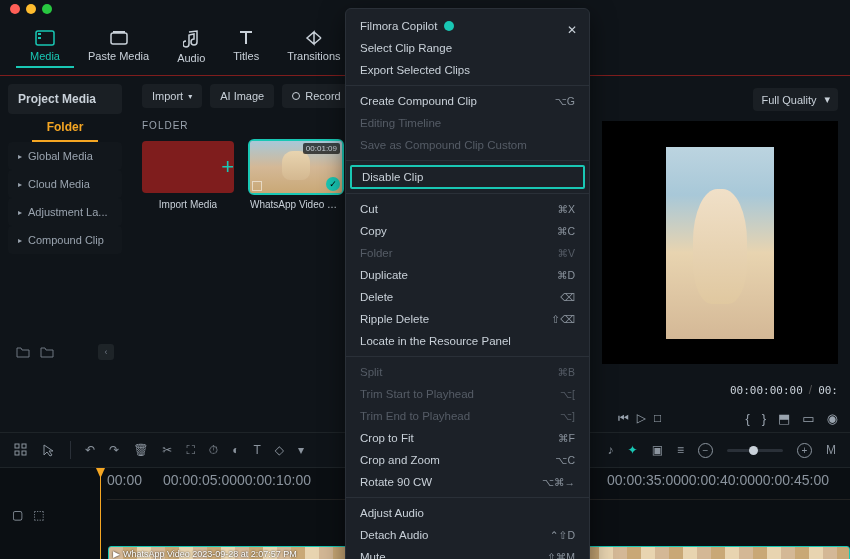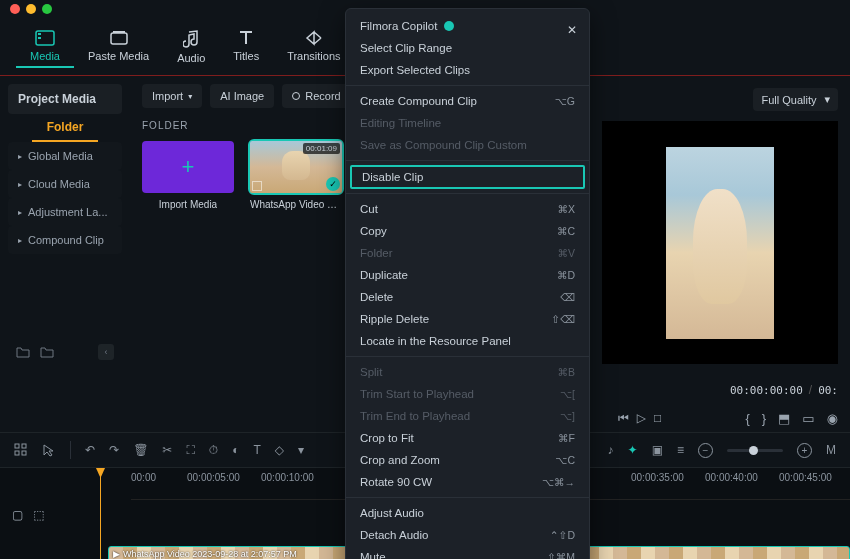--- a/index.html
+++ b/index.html
@@ -19,21 +19,21 @@
 .sb-item .chev { font-size:8px; }
 .sb-footer { margin-top:auto; display:flex; gap:10px; padding:8px; color:#6e7681;}
 .collapse-btn { margin-left:auto; background:#1e2428; width:16px; height:16px; border-radius:3px; display:flex; align-items:center; justify-content:center; font-size:9px;}
 .content { flex:1; padding:8px 12px; position:relative;}
 .content-toolbar { display:flex; gap:8px; margin-bottom:12px;}
 .ct-btn { background:#1a1f24; padding:6px 10px; border-radius:4px; font-size:11px; display:flex; align-items:center; gap:5px; cursor:pointer; color:#c9d1d9;}
 .ct-btn .dn { font-size:8px; }
 .folder-lbl { font-size:10px; letter-spacing:1px; color:#9aa4af; margin-bottom:10px;}
 .thumbs { display:flex; gap:16px; }
 .thumb { width:92px; display:flex; flex-direction:column; gap:6px; align-items:center;}
-.thumb-box { width:92px; height:52px; background:#6d28d9; border-radius:4px; display:flex; align-items:center; justify-content:center; position:relative;}
+.thumb-box { width:92px; height:52px; background:#7f1d1d; border-radius:4px; display:flex; align-items:center; justify-content:flex-end; position:relative;}
 .thumb-box.selected { outline:2px solid #19c7b4; }
 .plus { color:#19c7b4; font-size:22px; font-weight:300;}
 .thumb-lbl { font-size:10px; color:#c9d1d9; text-align:center; white-space:nowrap; overflow:hidden; text-overflow:ellipsis; max-width:92px;}
 .dur { position:absolute; top:2px; right:2px; background:#000a; font-size:8px; padding:1px 3px; border-radius:2px;}
 .check { position:absolute; bottom:2px; right:2px; width:14px; height:14px; background:#19c7b4; border-radius:50%; color:#000; font-size:9px; display:flex; align-items:center; justify-content:center;}
 .vidphoto { width:100%; height:100%; background:linear-gradient(180deg,#a8c8d8 0%,#d4b896 50%,#c9a876 100%); border-radius:2px; position:relative;}
 .vidphoto::after{content:"";position:absolute;left:35%;top:20%;width:30%;height:55%;background:linear-gradient(180deg,#e8d4b0,#d4b890);border-radius:40% 40% 30% 30%;}
 .filmstrip-icon{position:absolute;left:2px;bottom:2px;width:10px;height:10px;border:1px solid #fff8;}
 .preview-pane { width:260px; padding:12px; display:flex; flex-direction:column; }
 .quality-sel { align-self:flex-end; display:flex; align-items:center; gap:8px; font-size:11px; padding:5px 8px; background:#1a1f24; border-radius:4px; margin-bottom:10px;}
@@ -46,21 +46,21 @@
 .transport-right { margin-left:auto; display:flex; gap:12px; color:#9aa4af; font-size:13px;}
 .tool-row { display:flex; align-items:center; gap:14px; padding:8px 14px; border-top:1px solid #1e2428; border-bottom:1px solid #1e2428; height:36px; color:#8b949e;}
 .tool-row .spacer { flex:1; }
 .tool-sep { width:1px; height:18px; background:#2a3038;}
 .slider-track{width:56px;height:3px;background:#2a3038;border-radius:2px;position:relative;}
 .slider-thumb{position:absolute;top:-3px;left:40%;width:9px;height:9px;border-radius:50%;background:#c9d1d9;}
 .sl-btn{width:15px;height:15px;border:1px solid #8b949e;border-radius:50%;display:flex;align-items:center;justify-content:center;font-size:10px;}
 .timeline { position:relative; background:#0b0f13; height:140px;}
 .tl-left { position:absolute; left:0; top:0; width:100px; height:100%; display:flex; flex-direction:column; padding-top:40px; gap:18px;}
 .tl-track-icons { display:flex; gap:10px; padding-left:12px; color:#9aa4af; font-size:12px;}
-.tl-ruler { position:absolute; left:100px; right:0; top:0; height:32px; color:#8b949e; font-size:10px; font-family:monospace;padding-left:31px;}
+.tl-ruler { position:absolute; left:107px; right:0; top:0; height:32px; color:#8b949e; font-size:14px; font-family:monospace;}
 .ruler-inner{position:relative;height:100%;border-bottom:1px solid #222;}
 .ruler-mark{position:absolute;top:4px;}
 .playhead { position:absolute; left:100px; top:0; bottom:0; width:1px; background:#f5a623; z-index:5;}
 .playhead::before{content:"";position:absolute;top:0;left:-4px;width:9px;height:10px;background:#f5a623;clip-path:polygon(0 0,100% 0,50% 100%);}
 .tl-track { position:absolute; left:100px; right:0; height:50px; }
 .clip-strip { position:absolute; left:8px; right:0; top:0; height:48px; border:1px solid #19c7b4; background:repeating-linear-gradient(90deg,#d4b896 0 14px,#c9a876 14px 28px,#e8d4b0 28px 42px); border-radius:3px; overflow:hidden;}
 .clip-title { position:absolute; top:2px; left:4px; font-size:9px; color:#fff; text-shadow:0 0 2px #000; display:flex; align-items:center; gap:3px;}
 .context-menu { position:absolute; top:8px; left:345px; width:245px; background:#1c2128; border:1px solid #2a3038; border-radius:6px; box-shadow:0 8px 24px rgba(0,0,0,0.5); padding:6px 0; z-index:100;}
 .cm-item { padding:5px 14px; display:flex; align-items:center; font-size:11.5px; color:#c9d1d9; cursor:pointer;}
 .cm-item.disabled { color:#555c66; cursor:default;}

